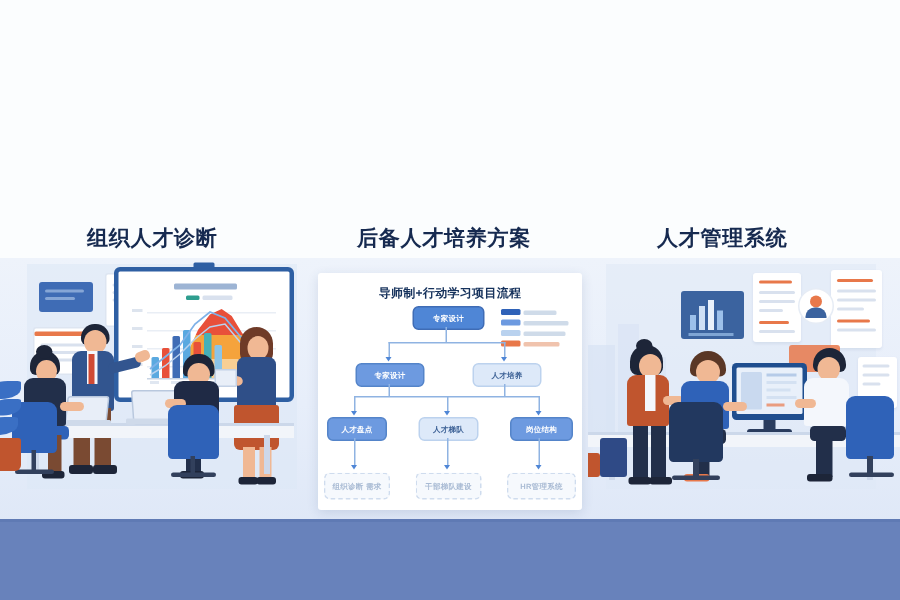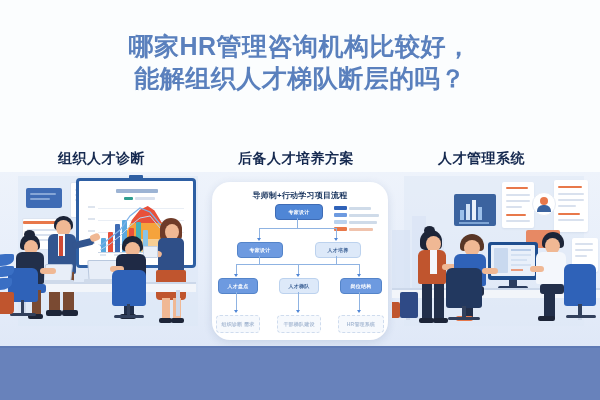--- a/index.html
+++ b/index.html
@@ -68,21 +68,21 @@
 
   .paper{position:absolute;background:#fff;border:1px solid #dde5f1;border-radius:2px;}
   .paperLine{position:absolute;height:2px;background:#d9e1ee;border-radius:1px;}
   .paperLineO{position:absolute;height:2px;background:#e8784a;border-radius:1px;}
   .blueNote{position:absolute;background:#3f6cb5;border-radius:2px;}
   .blueNoteLine{position:absolute;height:2px;background:#86a6d6;border-radius:1px;}
 
   
   #card{
     position:absolute;left:212px;top:10px;width:176px;height:158px;
-    background:#fff;border-radius:18px;box-shadow:0 2px 8px rgba(40,70,120,.14);
+    background:#fff;border-radius:2px;box-shadow:0 2px 8px rgba(40,70,120,.14);
     overflow:hidden;
   }
   .cardTitle{
     position:absolute;left:0;top:8px;width:176px;text-align:center;
     font-size:8px;font-weight:bold;color:#16325c;letter-spacing:.2px;white-space:nowrap;
   }
   .node{
     position:absolute;display:flex;align-items:center;justify-content:center;
     border-radius:4px;font-size:5px;color:#fff;font-weight:bold;white-space:nowrap;
     letter-spacing:.2px;
@@ -109,24 +109,20 @@
   .posterOr{position:absolute;background:#e8784a;border-radius:2px;}
   .bldg{position:absolute;background:#d7e2f4;}
   .bag{position:absolute;background:#2f4a86;border-radius:2px;}
   .bagS{position:absolute;background:#c0552e;border-radius:2px;}
 </style>
 </head>
 <body>
 
 <div id="banner">
 
-  <div class="headline">
-    <span>哪家HR管理咨询机构比较好，</span>
-    <span class="l2">能解组织人才梯队断层的吗？</span>
-  </div>
 
   <div class="caption cap2">后备人才培养方案</div>
   <div class="caption cap1">组织人才诊断</div>
   <div class="caption cap3">人才管理系统</div>
 
   <div class="band">
 
     <div class="wallpanel sh" style="left:18px;top:4px;width:180px;height:150px;opacity:.55;"></div>
     <div class="wallpanel sh" style="left:404px;top:4px;width:180px;height:150px;opacity:.5;"></div>
 

